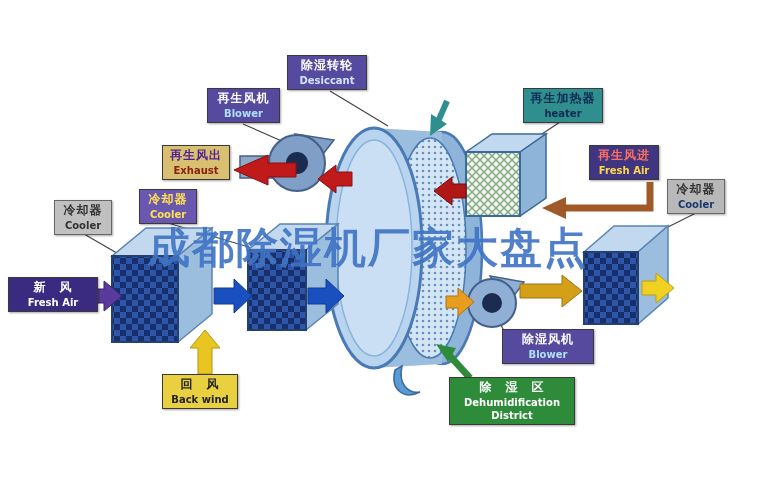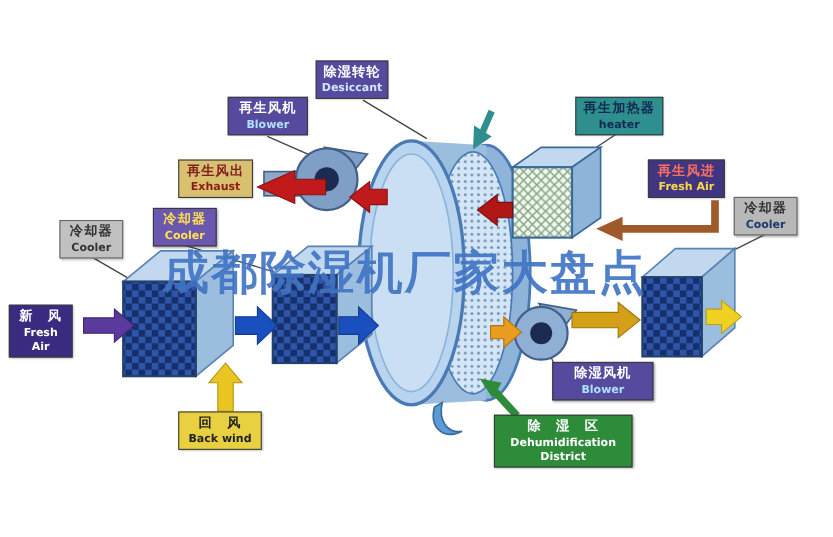--- a/index.html
+++ b/index.html
@@ -111,33 +111,33 @@
     <line x1="470" y1="378" x2="450" y2="356" stroke="#2e8b3a" stroke-width="7"></line>
     <polygon points="436,344 456,348 448,362" fill="#2e8b3a"></polygon>
   </g>
 </svg>
 
 <div class="lbl" style="left:207px;top:88px;width:73px;background:#564a9e;">
   <div class="zh" style="color:#fff">再生风机</div>
   <div class="en" style="color:#aee0ff">Blower</div>
 </div>
 
-<div class="lbl" style="left:287px;top:55px;width:66px;background:#564a9e;">
+<div class="lbl" style="left:287px;top:55px;width:80px;background:#564a9e;">
   <div class="zh" style="color:#fff">除湿转轮</div>
   <div class="en" style="color:#cfe6ff">Desiccant</div>
 </div>
 
 
 <div class="lbl" style="left:523px;top:88px;width:80px;background:#2f8f8f;">
   <div class="zh" style="color:#102a52">再生加热器</div>
   <div class="en" style="color:#102a52">heater</div>
 </div>
 
 <div class="lbl" style="left:162px;top:145px;width:68px;background:#d8c070;">
-  <div class="zh" style="color:#7f1d1d">再生风出</div>
+  <div class="zh" style="color:#4c1d95">再生风出</div>
   <div class="en" style="color:#8a2010">Exhaust</div>
 </div>
 
 <div class="lbl" style="left:589px;top:145px;width:70px;background:#403580;">
   <div class="zh" style="color:#ff7060">再生风进</div>
   <div class="en" style="color:#ffd84a">Fresh Air</div>
 </div>
 
 <div class="lbl" style="left:54px;top:200px;width:58px;background:#c0c0c0;border-color:#666;">
   <div class="zh" style="color:#333">冷却器</div>
@@ -147,21 +147,21 @@
 <div class="lbl" style="left:139px;top:189px;width:58px;background:#6a58b0;">
   <div class="zh" style="color:#ffe050">冷却器</div>
   <div class="en" style="color:#ffe050">Cooler</div>
 </div>
 
 <div class="lbl" style="left:667px;top:179px;width:58px;background:#b8b8b8;border-color:#666;">
   <div class="zh" style="color:#333">冷却器</div>
   <div class="en" style="color:#1a3a6e">Cooler</div>
 </div>
 
-<div class="lbl" style="left:8px;top:277px;width:58px;background:#3a2a80;">
+<div class="lbl" style="left:8px;top:277px;width:90px;background:#3a2a80;">
   <div class="zh" style="color:#fff">新　风</div>
   <div class="en" style="color:#fff">Fresh Air</div>
 </div>
 
 
 <div class="lbl" style="left:162px;top:374px;width:76px;background:#e8d040;">
   <div class="zh" style="color:#222">回　风</div>
   <div class="en" style="color:#222">Back wind</div>
 </div>
 

